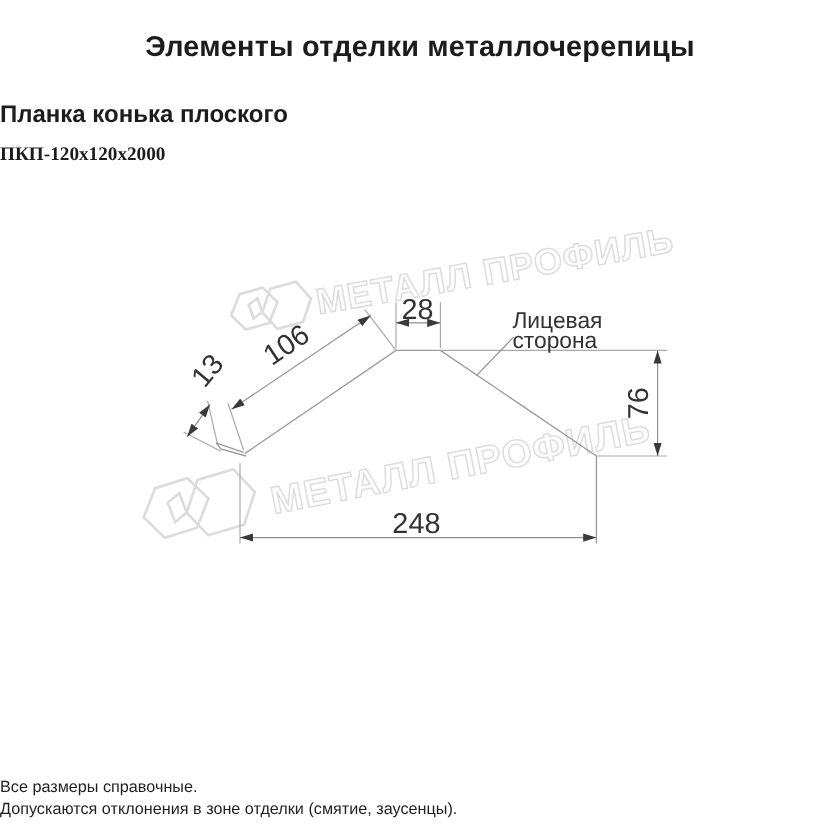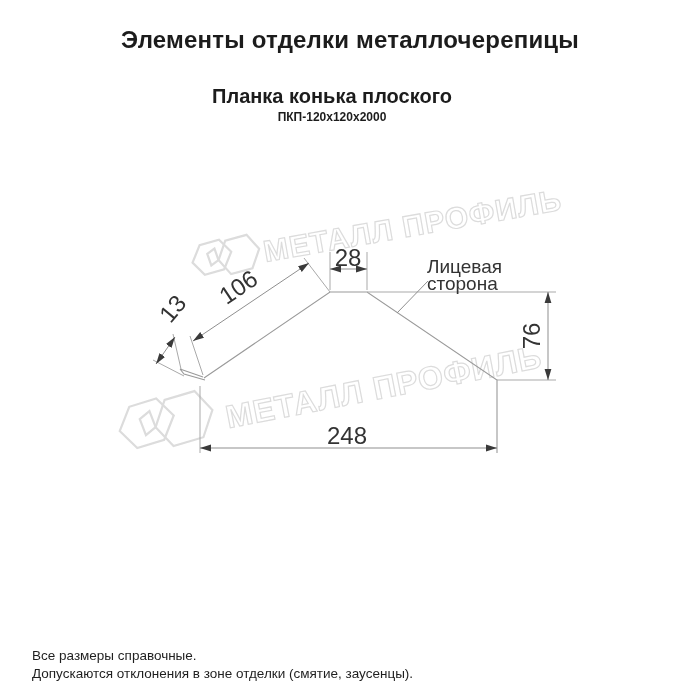--- a/index.html
+++ b/index.html
@@ -1,32 +1,32 @@
 <!DOCTYPE html>
 <html><head>
 <meta charset="utf-8">
 <style>
   html,body{margin:0;padding:0;background:#fff;}
   #page{position:relative;width:650px;height:700px;background:#ffffff;overflow:hidden;
         font-family:"Liberation Sans","DejaVu Sans",sans-serif;}
   .title{position:absolute;top:26px;left:0;width:700px;text-align:center;
          font-size:24px;font-weight:bold;color:#1c1c1c;letter-spacing:.2px;}
-  .subwrap{position:absolute;top:85px;left:0;width:664px;text-align:center;color:#1c1c1c;}
+  .subwrap{position:absolute;top:85px;left:0;width:664px;color:#1c1c1c;}
   .sub1{font-size:20px;font-weight:bold;}
-  .sub2{font-size:12px;font-weight:bold;margin-top:2px;}
+  .sub2{font-size:16px;font-weight:bold;margin-top:12px;font-family:Liberation Serif, serif;}
   svg{position:absolute;left:0;top:0;}
   .pline{stroke:#9a9a9a;stroke-width:1.1;fill:none;}
   .dext{stroke:#a9a9a9;stroke-width:1;fill:none;}
   .dline{stroke:#8f8f8f;stroke-width:1;fill:none;}
   .dtxt{font-family:"Liberation Sans","DejaVu Sans",sans-serif;font-size:24px;fill:#333333;}
   .ltxt{font-family:"Liberation Sans","DejaVu Sans",sans-serif;font-size:19px;fill:#333333;}
   .wmtext{font-family:"Liberation Sans","DejaVu Sans",sans-serif;font-weight:bold;
           fill:none;stroke:#d6d6d6;stroke-width:1.2;letter-spacing:1px;}
   .wmshape{fill:none;stroke:#d6d6d6;stroke-width:2.2;}
-  .footer{position:absolute;left:32px;color:#1f1f1f;font-size:13.5px;text-align:center;}
+  .footer{position:absolute;left:0;color:#1f1f1f;font-size:13.5px;text-align:center;}
 </style>
 </head>
 <body>
 
 <div id="page">
 
   <div class="title">Элементы отделки металлочерепицы</div>
 
   <div class="subwrap">
     <div class="sub1">Планка конька плоского</div>

